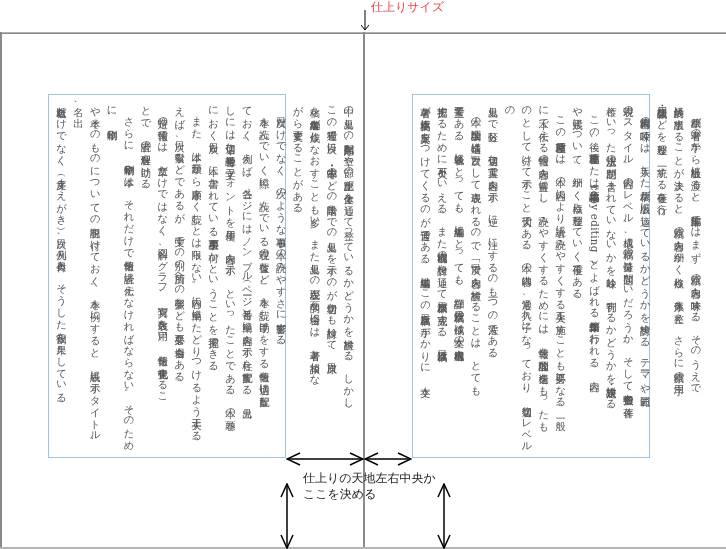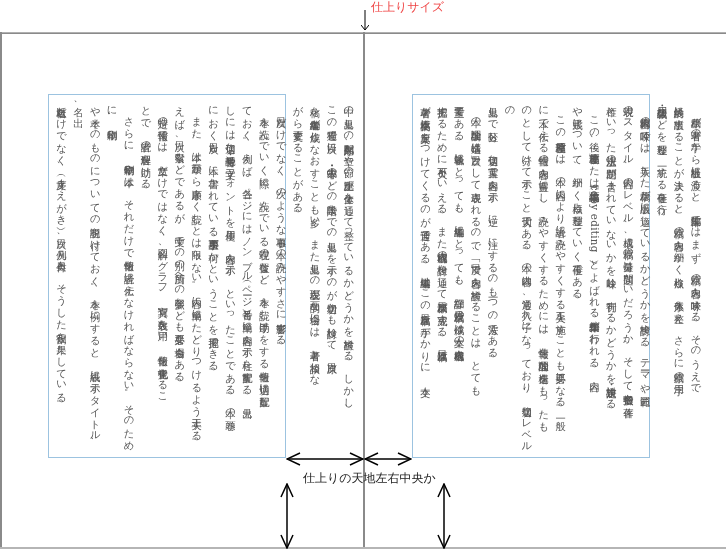--- a/index.html
+++ b/index.html
@@ -89,13 +89,14 @@
   <polyline points="1,52 7,65 13,52" fill="none" stroke="#000" stroke-width="1.5"></polyline>
 </svg>
 <svg class="abs" style="left:437px; top:483px;" width="14" height="66" viewBox="0 0 14 66">
   <line x1="7" y1="1" x2="7" y2="65" stroke="#000" stroke-width="1.5"></line>
   <polyline points="1,14 7,1 13,14" fill="none" stroke="#000" stroke-width="1.5"></polyline>
   <polyline points="1,52 7,65 13,52" fill="none" stroke="#000" stroke-width="1.5"></polyline>
 </svg>
 
 <div class="abs anno" style="left:303px; top:470px;">
   <div>仕上りの天地左右中央か</div>
+  <div>ここを決める</div>
 </div>
 
 </body></html>

